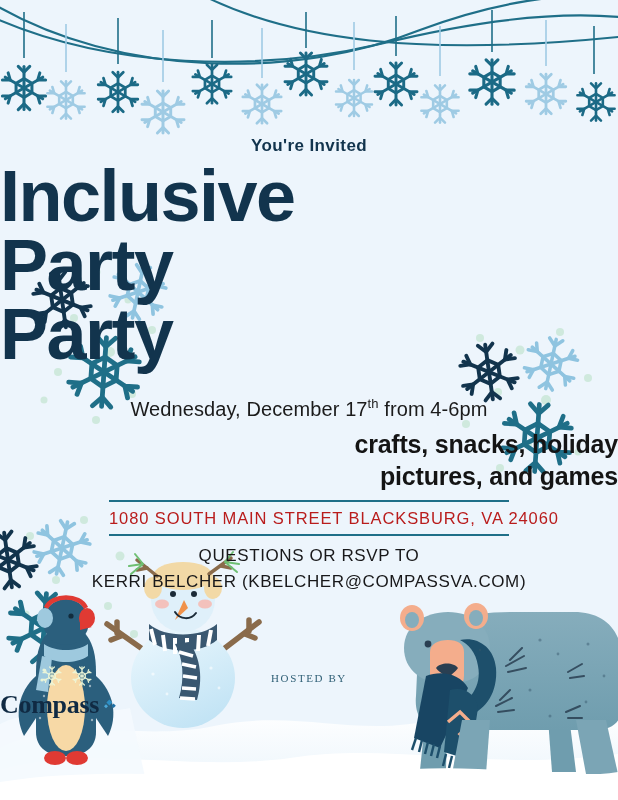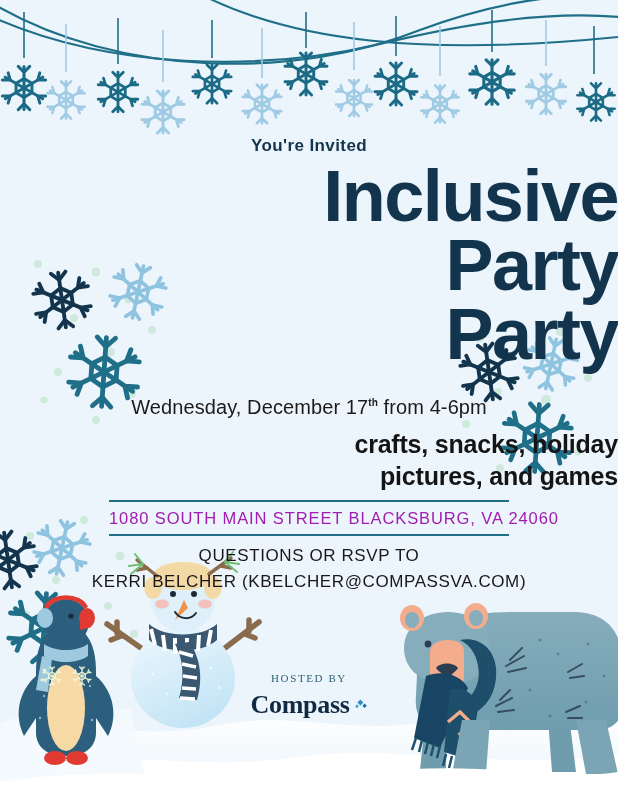--- a/index.html
+++ b/index.html
@@ -13,57 +13,57 @@
   .svglayer{position:absolute;left:0;top:0;}
 
   
   .content{position:absolute;left:0;top:0;width:618px;height:800px;}
 
   .invited{
     position:absolute;top:136px;left:0;width:618px;text-align:center;
     font-size:17px;font-weight:600;color:#12344d;letter-spacing:.4px;
   }
   .title{
-    position:absolute;top:162px;left:0;width:618px;text-align:right;
+    position:absolute;top:162px;left:0;width:618px;text-align:left;
     color:#12344d;font-weight:700;font-size:72px;line-height:.96;
     letter-spacing:-1.5px;
   }
   .title .ln{display:block;}
   .datetime{
     position:absolute;top:396px;left:0;width:618px;text-align:center;
     font-size:20px;color:#1b1b1b;font-weight:400;letter-spacing:.1px;
   }
-  .datetime sup{font-size:10px;vertical-align:super;font-weight:bold;}
+  .datetime sup{font-size:13px;vertical-align:super;}
   .activities{
     position:absolute;top:428px;left:0;width:618px;text-align:right;
     font-size:25px;font-weight:700;color:#141414;line-height:1.28;
     letter-spacing:-.2px;
   }
   .activities .ln{display:block;}
   .addr-wrap{
     position:absolute;top:500px;left:109px;width:400px;text-align:center;
   }
   .rule{height:2px;background:#1f6f88;width:100%;}
   .addr{
-    font-size:16.5px;color:#a21caf;letter-spacing:.9px;padding:7px 0 6px;
+    font-size:16.5px;color:#b91c1c;letter-spacing:.9px;padding:7px 0 6px;
     white-space:nowrap;
   }
   .rsvp{
     position:absolute;top:543px;left:0;width:618px;text-align:center;
     font-size:17px;color:#18181a;letter-spacing:.6px;line-height:1.5;
   }
   .rsvp .ln{display:block;}
 
   .hosted{
     position:absolute;top:672px;left:0;width:618px;text-align:center;
     font-family:"Liberation Serif", serif;
     font-size:11px;font-weight:400;color:#2f5f75;letter-spacing:1.6px;
   }
   .brand{
-    position:absolute;top:690px;left:0;width:618px;text-align:center;
+    position:absolute;top:690px;left:0;width:618px;text-align:left;
     font-family:"Liberation Serif", serif;
     font-size:26px;font-weight:700;color:#102a43;letter-spacing:-.3px;
   }
   .brand .mark{display:inline-block;width:16px;height:16px;position:relative;
     vertical-align:top;margin-left:2px;margin-top:1px;}
 </style>
 </head>
 <body>
 
 <div id="flyer">

